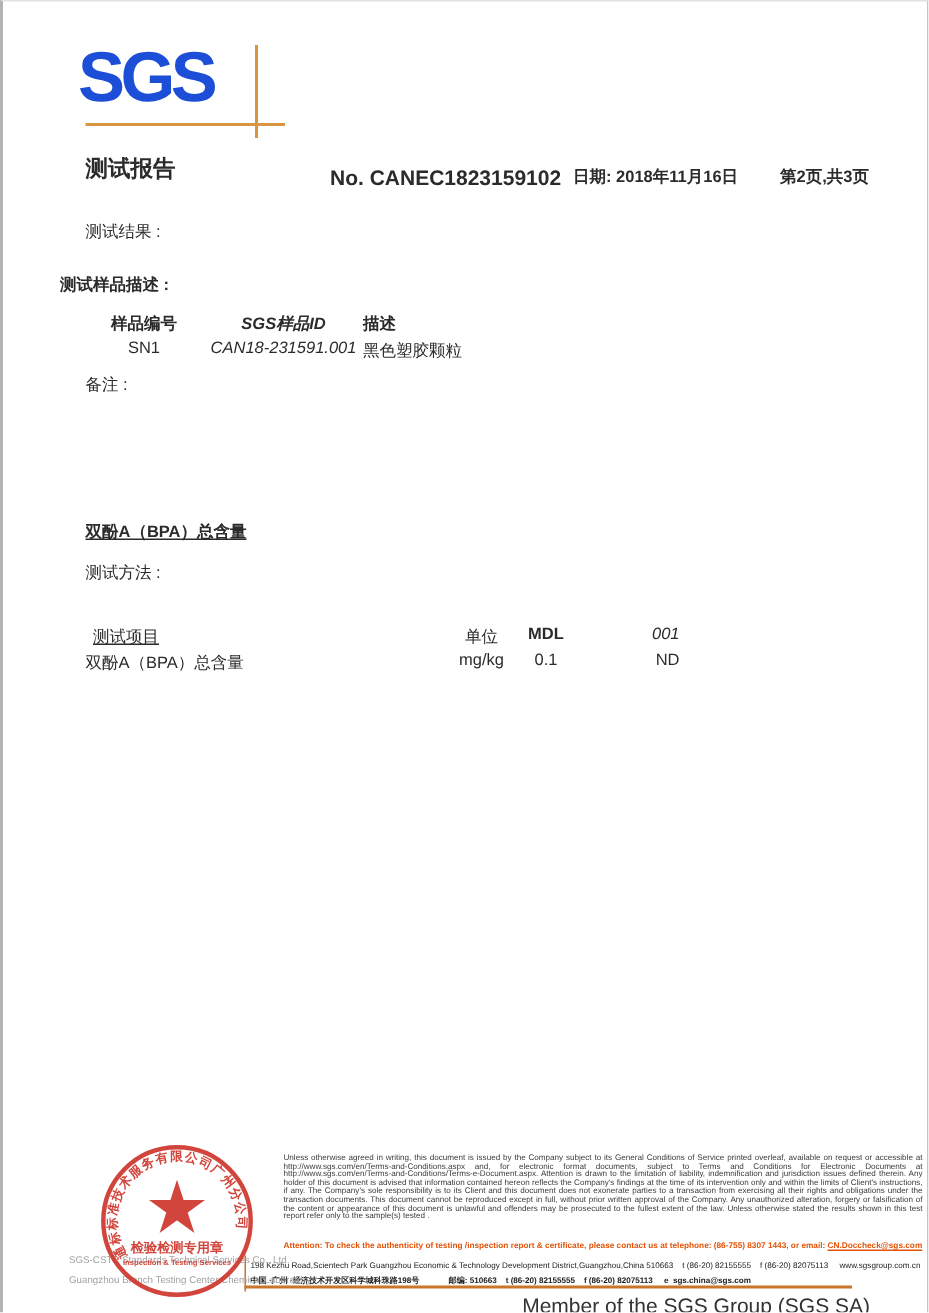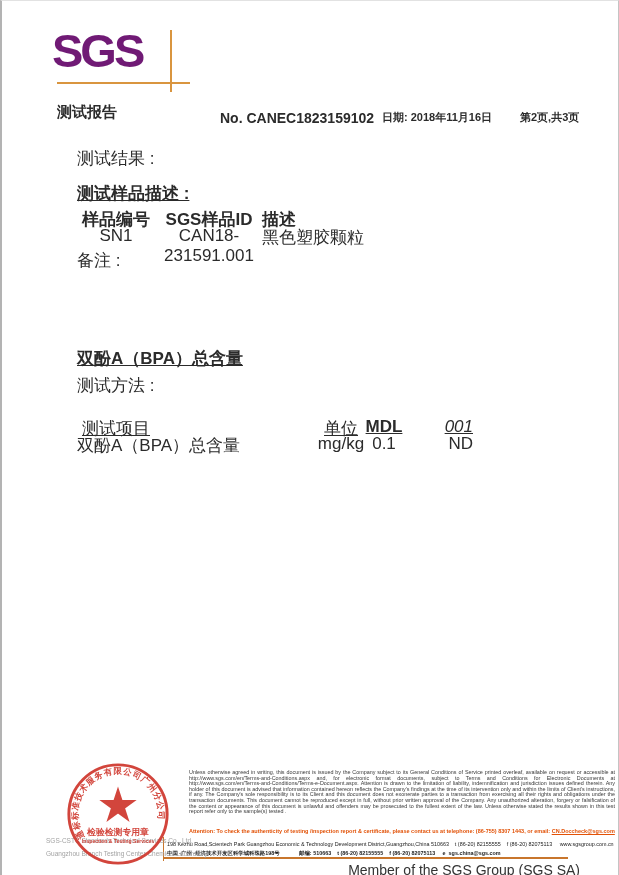--- a/index.html
+++ b/index.html
@@ -7,54 +7,54 @@
   body { font-family: "Liberation Sans", "DejaVu Sans", sans-serif; }
   .page {
     position: relative; width: 619px; height: 875px; background: #ffffff;
     border-left: 2px solid #b3b3b3; border-right: 1px solid #c4c4c4;
     border-top: 1px solid #e2e2e2; overflow: hidden; color: #2b2b2b;
   }
   .abs { position: absolute; }
 
   
   .logo-text { left: 50px; top: 26px; font-size: 47px; font-weight: 700;
-    color: #701a75; letter-spacing: -3px; line-height: 1; }
+    color: #1d4ed8; letter-spacing: -3px; line-height: 1; }
   .logo-hline { left: 55px; top: 81px; width: 133px; height: 2px; background: #d9953f; }
   .logo-vline { left: 168px; top: 29px; width: 2px; height: 62px; background: #d9953f; }
 
   
   .report-title { left: 55px; top: 102px; font-size: 15px; font-weight: 700; }
   .report-no   { left: 218px; top: 109px; font-size: 14px; font-weight: 700; }
   .report-date { left: 380px; top: 109px; font-size: 11px; font-weight: 700; }
   .report-page { left: 518px; top: 109px; font-size: 11px; font-weight: 700; }
 
-  .body-text { font-size: 17px; margin-left: 20px; }
+  .body-text { font-size: 11px; }
   .results-label { left: 55px; top: 146px; }
-  .sample-heading { left: 55px; top: 181px; font-weight: 700; text-decoration: underline; }
+  .sample-heading { left: 38px; top: 181px; font-weight: 700; }
 
   .c1 { left: 55px; width: 78px; text-align: center; }
-  .c2 { left: 133px; width: 108px; text-align: center; }
+  .c2 { left: 133px; width: 108px; text-align: center; font-style: italic; }
   .c3 { left: 240px; }
   .th { font-weight: 700; }
   .row1 { top: 207px; } .row2 { top: 225px; }
 
   .remarks-label { left: 55px; top: 248px; }
   .remark-list { left: 102px; top: 266px; line-height: 18.5px; font-size: 11px; }
 
   .bpa-heading { left: 55px; top: 346px; font-weight: 700; text-decoration: underline; }
   .method-label { left: 55px; top: 373px; }
   .method-text { left: 128px; top: 373px; width: 462px; line-height: 19px; }
 
   .t-head { top: 416px; } .t-row { top: 433px; }
   .t-item-h { left: 60px; text-decoration: underline; }
   .t-item { left: 55px; }
   .t-unit { left: 293px; width: 52px; text-align: center; }
   .t-mdl  { left: 342px; width: 40px; text-align: center; }
   .t-val  { left: 403px; width: 48px; text-align: right; }
-  .u { text-decoration: underline; }
+  .u { }
   .b { font-weight: 700; }
   .i { font-style: italic; }
 
   
   .disclaimer { left: 187px; top: 769px; width: 426px; font-size: 5.4px;
     line-height: 5.6px; text-align: justify; color: #3a3a3a; }
   .attention { left: 187px; top: 827px; width: 426px; font-size: 5.5px;
     line-height: 6.4px; font-weight: 700; color: #e25207; }
   .attention .email { text-decoration: underline; }
   .addr { font-size: 5.4px; white-space: pre; color: #222; }

